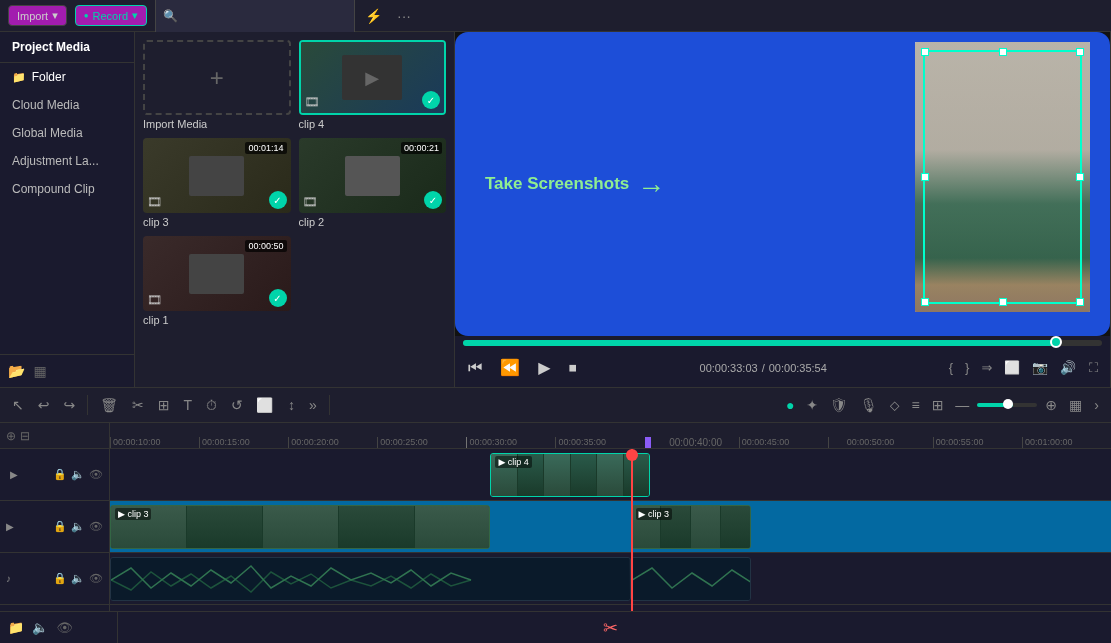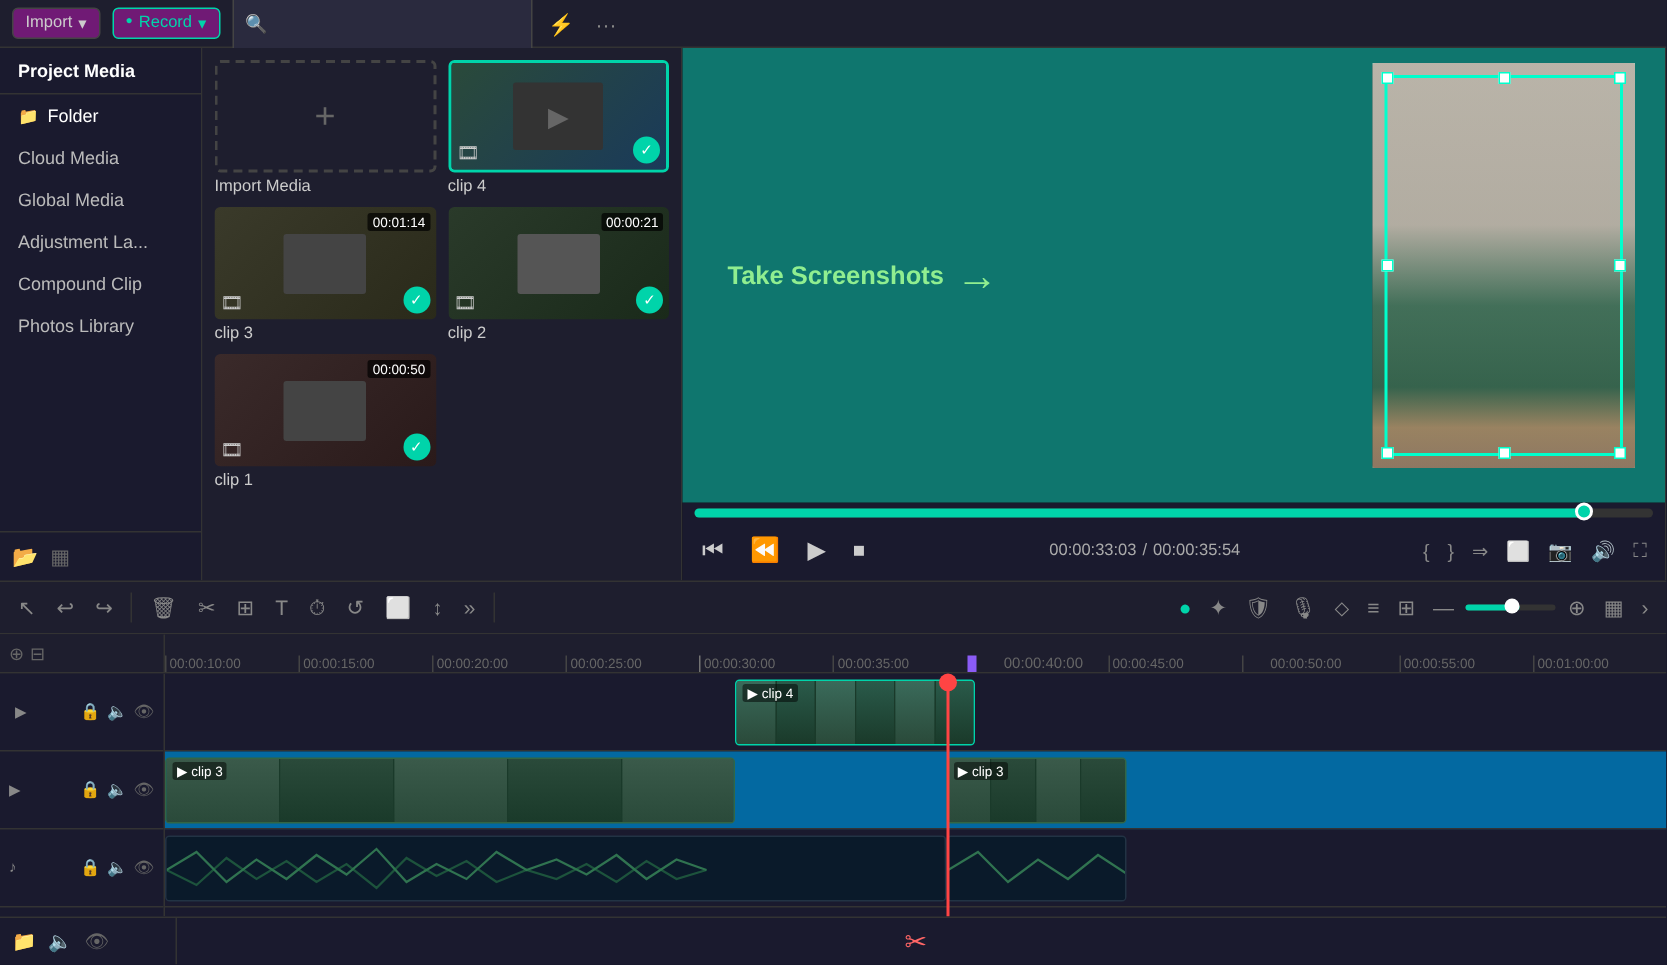--- a/index.html
+++ b/index.html
@@ -3,21 +3,21 @@
   <meta charset="utf-8">
   <style>
     * { box-sizing: border-box; margin: 0; padding: 0; }
     body { background: #1a1a2e; color: #ccc; font-family: 'Segoe UI', Arial, sans-serif; font-size: 12px; width: 1111px; height: 643px; overflow: hidden; display: flex; flex-direction: column; }
 
     
     .top-toolbar {
       display: flex; align-items: center; background: #1e1e2e; height: 32px; padding: 0 8px; gap: 8px; border-bottom: 1px solid #333; flex-shrink: 0;
     }
     .toolbar-btn {
-      display: flex; align-items: flex-start; gap: 4px; background: #701a75; border: 1px solid #444; border-radius: 4px; padding: 3px 8px; color: #ccc; cursor: pointer; font-size: 11px;
+      display: flex; align-items: center; gap: 4px; background: #a21caf; border: 1px solid #444; border-radius: 4px; padding: 3px 8px; color: #ccc; cursor: pointer; font-size: 11px;
     }
     .record-btn { border-color: #00d4aa; color: #00d4aa; }
     .search-bar {
       display: flex; align-items: center; background: #2a2a3e; border: 1px solid #444; border-radius: 4px; padding: 3px 8px; gap: 4px; color: #888; flex: 1; max-width: 200px;
     }
     .search-bar input { background: transparent; border: none; outline: none; color: #ccc; font-size: 11px; width: 100%; margin-top: 48px; }
     .toolbar-icon-btn { background: transparent; border: none; color: #888; cursor: pointer; padding: 3px; font-size: 14px; }
 
     
     .main-area { display: flex; flex: 1; overflow: hidden; }
@@ -38,21 +38,21 @@
     .media-item .thumb { width: 100%; height: 75px; background: #333; border-radius: 4px; overflow: hidden; display: flex; align-items: center; justify-content: center; position: relative; }
     .media-item .thumb.selected { border: 2px solid #00d4aa; }
     .media-item .label { color: #ccc; font-size: 11px; margin-top: 3px; }
     .media-item .duration-badge { position: absolute; top: 4px; right: 4px; background: rgba(0,0,0,0.7); color: #fff; font-size: 9px; padding: 1px 3px; border-radius: 2px; }
     .media-item .check-badge { position: absolute; bottom: 4px; right: 4px; background: #00d4aa; border-radius: 50%; width: 18px; height: 18px; display: flex; align-items: center; justify-content: center; color: #fff; font-size: 10px; }
     .media-item .film-icon { position: absolute; bottom: 4px; left: 4px; color: #ccc; font-size: 12px; }
     .import-placeholder { border: 2px dashed #444; border-radius: 4px; height: 75px; display: flex; flex-direction: column; align-items: center; justify-content: center; color: #666; cursor: pointer; }
 
     
     .preview-area { flex: 1; display: flex; flex-direction: column; background: #111; border-right: 1px solid #333; }
-    .preview-canvas { flex: 1; position: relative; display: flex; align-items: center; justify-content: center; background: #0f766e; }
+    .preview-canvas { flex: 1; position: relative; display: flex; align-items: center; justify-content: center; background: #1d4ed8; border-radius: 13px; }
 
     .preview-controls { background: #1a1a2e; padding: 4px 8px; }
     .progress-bar-container { width: 100%; height: 6px; background: #333; border-radius: 3px; margin-bottom: 6px; cursor: pointer; }
     .progress-bar-fill { height: 100%; background: #00d4aa; border-radius: 3px; position: relative; }
     .progress-knob { position: absolute; right: -5px; top: -4px; width: 12px; height: 12px; background: #00d4aa; border-radius: 50%; border: 2px solid #fff; }
     .time-display { display: flex; align-items: center; gap: 4px; font-size: 11px; color: #aaa; }
     .playback-controls { display: flex; align-items: center; justify-content: space-between; padding: 4px 0; }
     .playback-btn { background: transparent; border: none; color: #ccc; cursor: pointer; font-size: 16px; padding: 2px 5px; }
     .extra-controls { display: flex; gap: 4px; }
     .extra-btn { background: transparent; border: none; color: #888; cursor: pointer; font-size: 13px; padding: 2px 4px; }
@@ -108,23 +108,20 @@
       <span>Cloud Media</span>
     </div>
     <div class="sidebar-item">
       <span>Global Media</span>
     </div>
     <div class="sidebar-item">
       <span>Adjustment La...</span>
     </div>
     <div class="sidebar-item">
       <span>Compound Clip</span>
-    </div>
-    <div class="sidebar-item">
-      <span>Photos Library</span>
     </div>
     <div class="sidebar-bottom">
       <span class="sidebar-bottom-icon">📂</span>
       <span class="sidebar-bottom-icon">▦</span>
     </div>
   </div>
 
   <div class="media-grid-area">
     <div class="media-grid">
 

